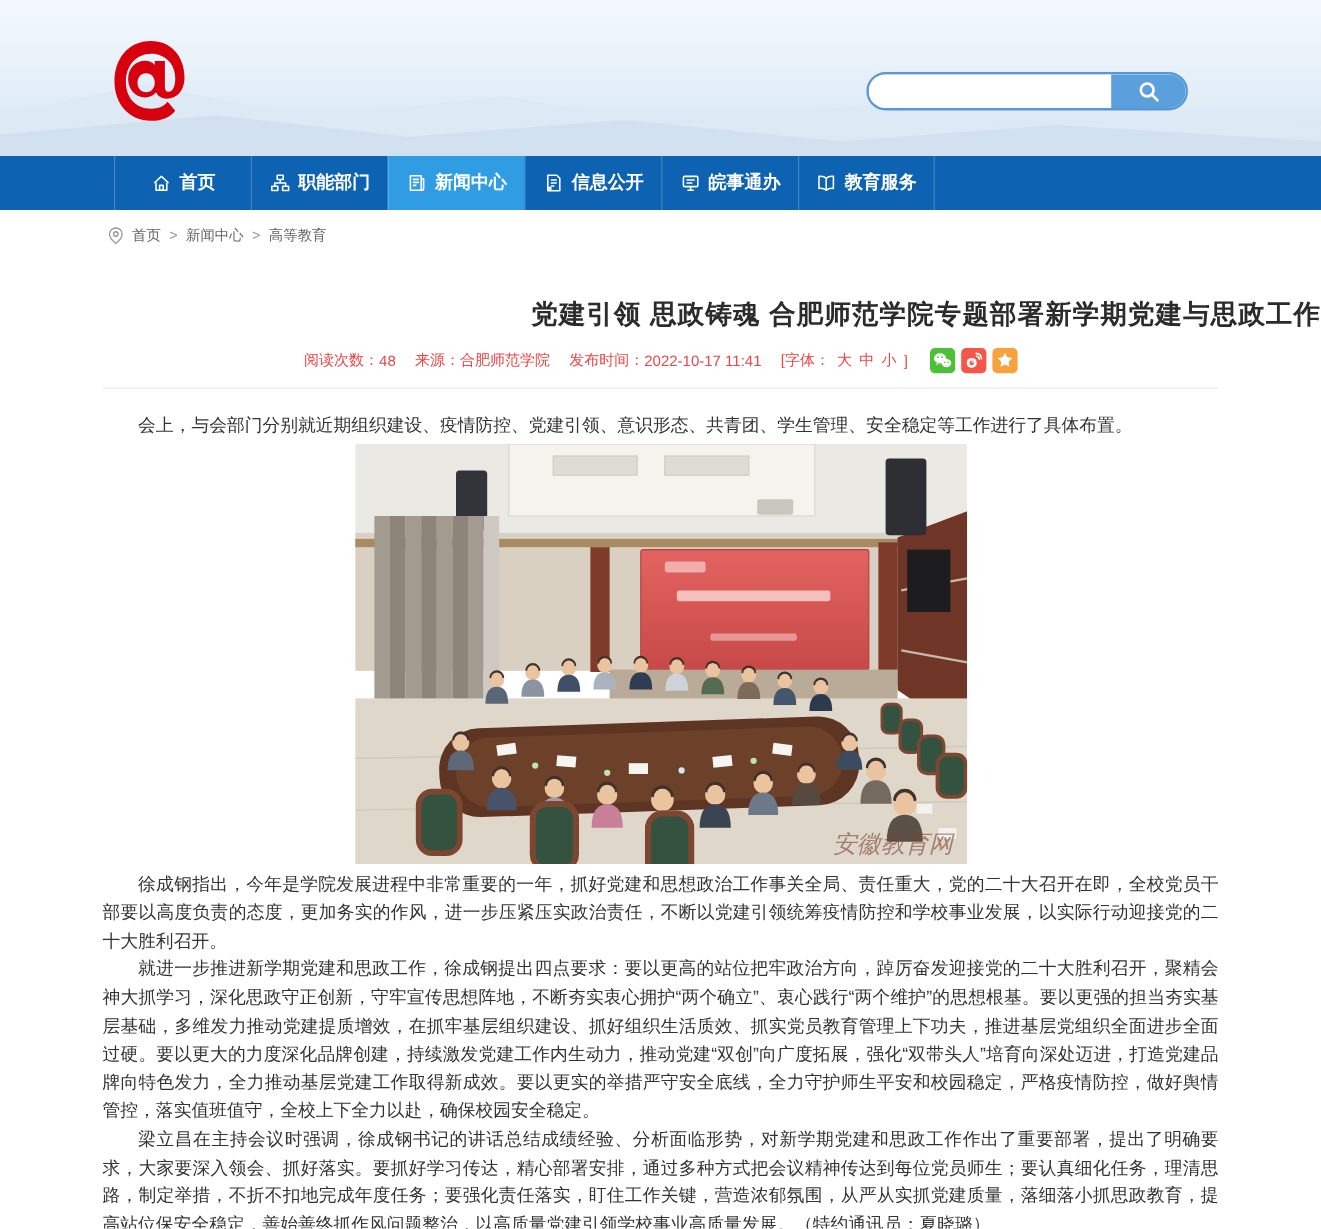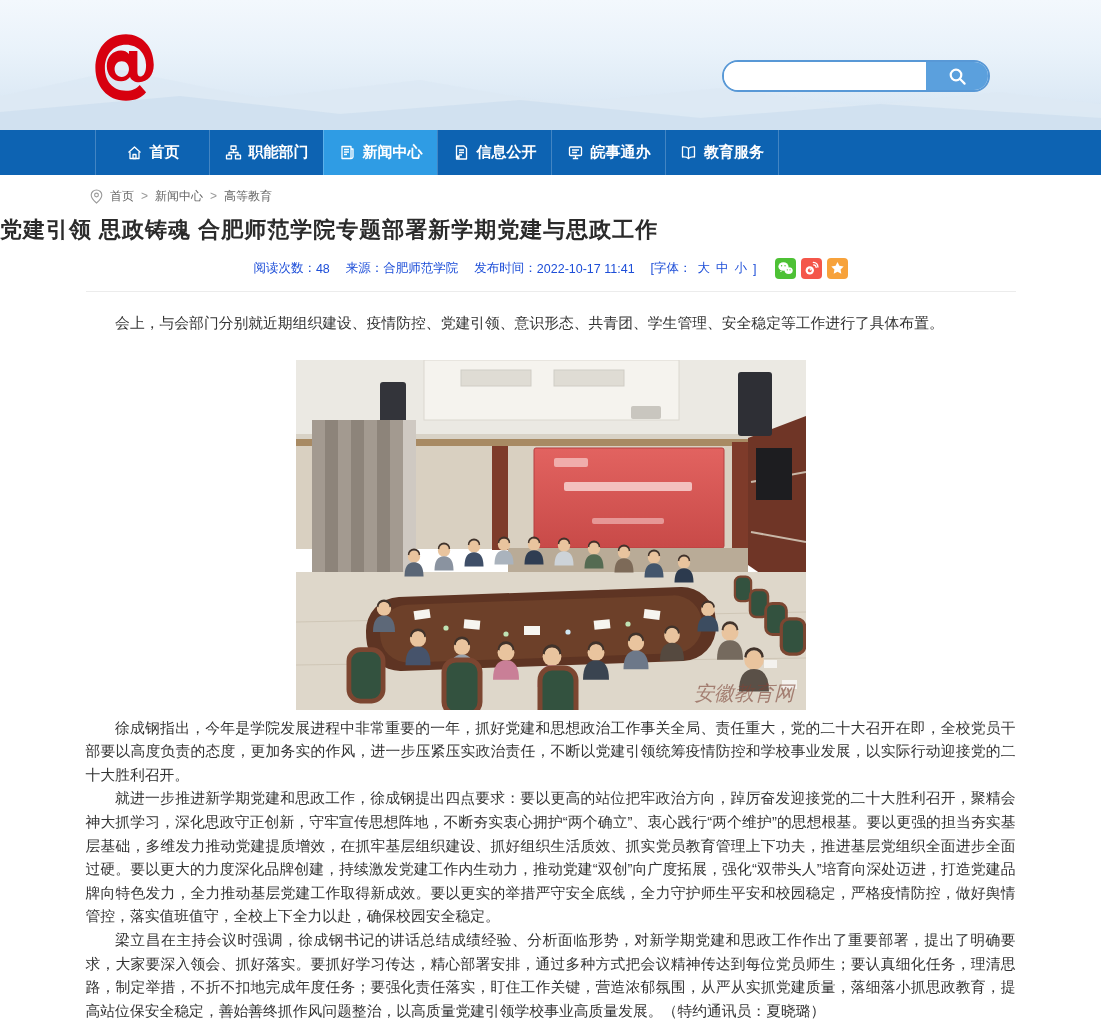--- a/index.html
+++ b/index.html
@@ -29,37 +29,37 @@
   .nav-item:last-child { border-right:1px solid rgba(255,255,255,.22); }
   .nav-item.active { background:#2f9ce4; }
   .nav-item svg { flex:none; }
 
   
   .breadcrumb { margin:10px 0 0 90px; display:flex; align-items:center; gap:7px; font-size:12px; color:#666; height:22px; }
   .breadcrumb a { color:#666; text-decoration:none; cursor:pointer; }
   .crumb-sep { color:#999; }
 
   
-  .page-title { margin-top:8px; text-align:left; font-size:22px; font-weight:bold; color:#2b2b2b; letter-spacing:1px; }
+  .page-title { margin-top:40px; text-align:right; font-size:22px; font-weight:bold; color:#2b2b2b; letter-spacing:1px; }
   .meta { margin-top:13px; display:flex; align-items:center; justify-content:center; gap:16px;
-    font-size:12.5px; color:#1d4ed8; }
+    font-size:12.5px; color:#ef4444; }
   .meta .grp { display:flex; align-items:center; }
   .font-sizes { display:flex; gap:6px; }
   .font-sizes span { cursor:pointer; }
   .share { display:flex; gap:5px; margin-left:2px; }
   .share .tile { width:21px; height:21px; border:none; border-radius:4px; display:flex; align-items:center; justify-content:center; cursor:pointer; padding:0; }
   .tile.wechat { background:#4dc135; }
   .tile.weibo { background:#f4564a; }
   .tile.fav { background:#f7a23b; }
   .divider { border:none; border-top:1px solid #ececec; width:930px; margin:12px auto 0; }
 
   .article-body { width:930px; margin:0 auto; padding-top:20px; font-size:14.8px; color:#333;
     line-height:23.6px; text-align:justify; }
   .article-body p { text-indent:2em; }
-  .photo-fig { width:510px; margin:24px auto 7px; line-height:0; }
+  .photo-fig { width:510px; margin:2px auto 7px; line-height:0; }
 </style>
 </head>
 <body>
 
 <div class="page">
 
   <header class="site-header">
     <svg class="mountains" width="1101" height="130" viewBox="0 0 1101 130">
       <polygon points="0,130 0,96 120,70 260,98 420,80 560,104 720,88 860,106 1000,92 1101,104 1101,130" fill="#dde9f4" opacity="0.9"></polygon>
       <polygon points="0,130 0,112 180,96 340,114 520,100 700,118 880,104 1101,118 1101,130" fill="#cfdfee" opacity="0.85"></polygon>

